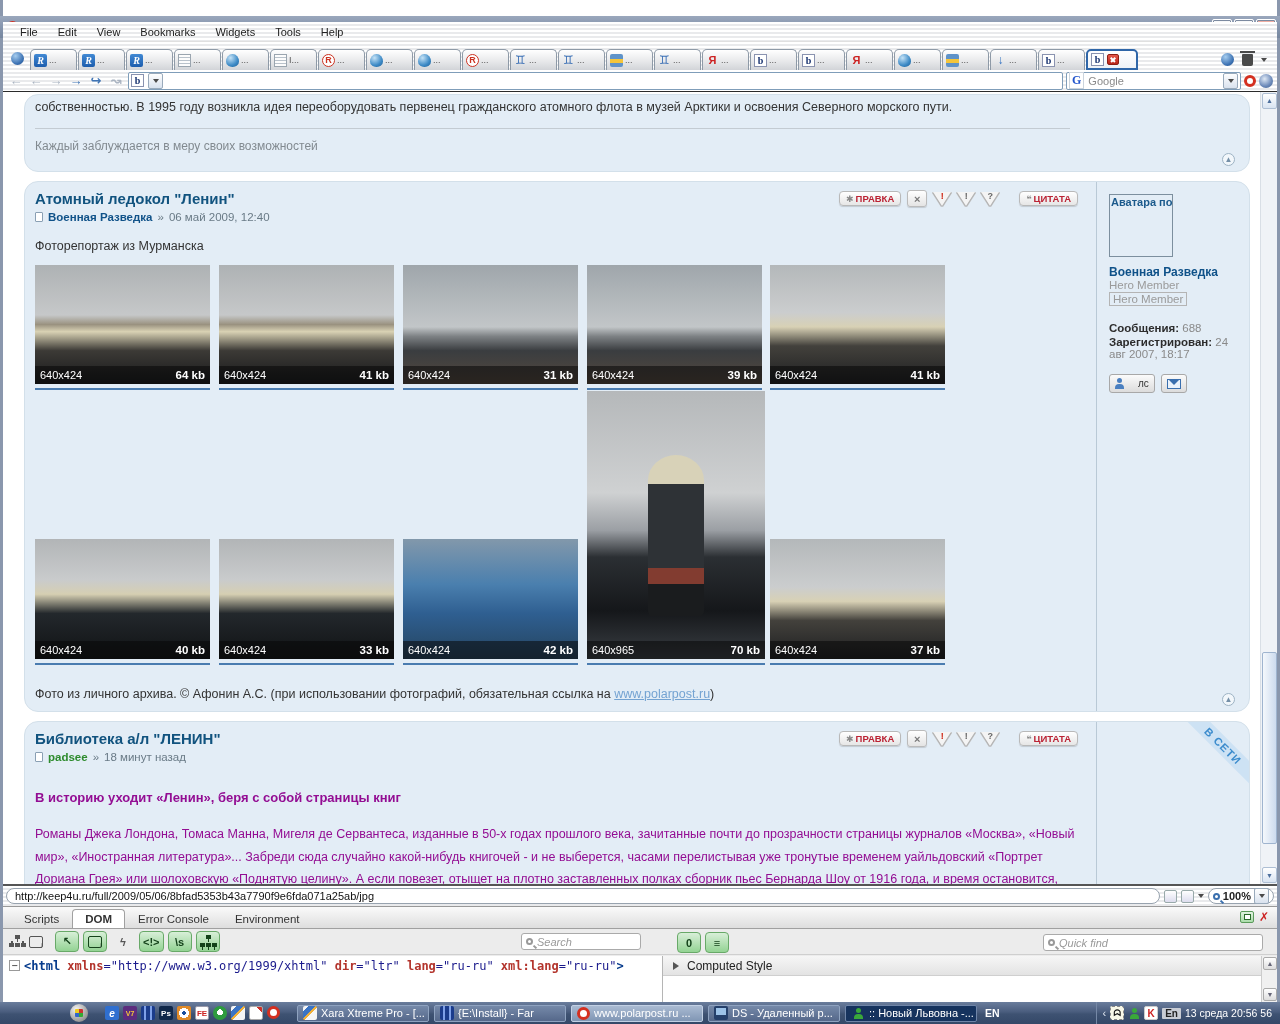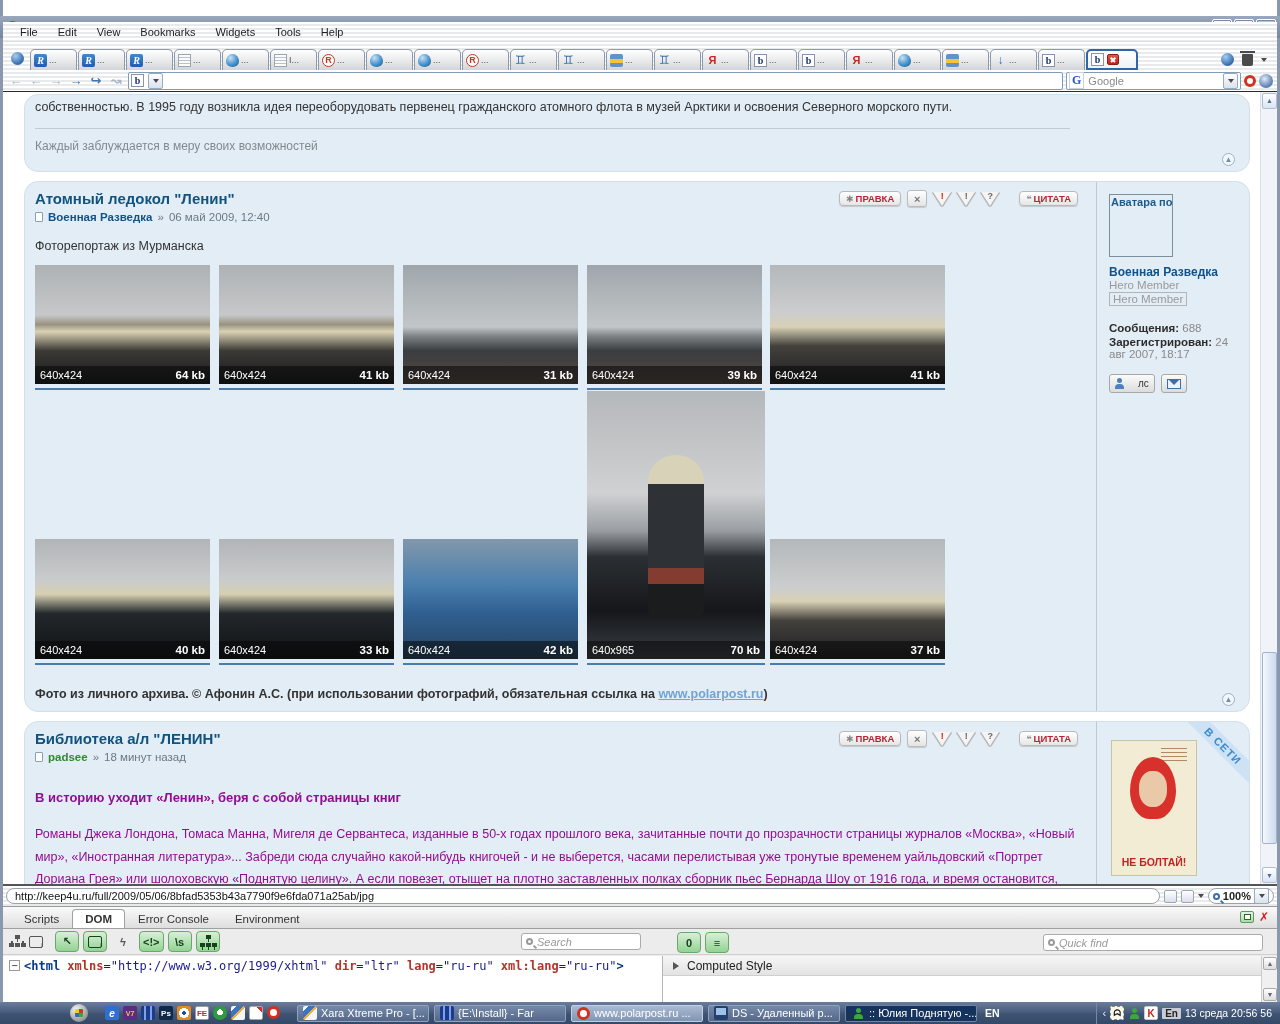--- a/index.html
+++ b/index.html
@@ -105,21 +105,21 @@
   .under { position:absolute; height:2px; background:#4a7cb0; }
   .plabel { position:absolute; left:0; right:0; bottom:0; height:18px; background:rgba(8,8,8,.55); color:#fff; display:flex; justify-content:space-between; align-items:center; padding:0 5px; font-size:11px; }
   .plabel b { font-size:11.5px; }
   .ship-a { background:linear-gradient(180deg,#aeb2b4 0%,#c6c8c9 42%,#9a9280 50%,#d9d2b4 56%,#3c3a36 72%,#17181a 100%); }
   .ship-b { background:linear-gradient(180deg,#b4b8ba 0%,#cbcdce 40%,#d8d1b5 52%,#43413c 68%,#1d1e20 100%); }
   .dock { background:linear-gradient(180deg,#9fa6ab 0%,#c2c6c8 52%,#7d8184 60%,#3a3d40 72%,#55493f 100%); }
   .mural { background:linear-gradient(180deg,#8298ab 0%,#4a7fae 38%,#2f5f91 62%,#25445f 100%); }
   .ship-bow { background:linear-gradient(180deg,#b2b5b7 0%,#c9cbcc 34%,#d6cfb2 46%,#23282c 62%,#101214 100%); }
   .bow-tall { background:linear-gradient(180deg,#b5b8ba 0%,#cfd1d2 38%,#9b9fa4 52%,#2b2f33 62%,#15171a 82%,#3a3f44 100%); }
   .bow-tall::before { content:""; position:absolute; left:34%; top:24%; width:32%; height:60%; background:linear-gradient(180deg,#d8d2b8 0 18%,#2e3236 18% 70%,#823c30 70% 80%,#1a1c1e 80%); border-radius:50% 50% 8% 8%/16% 16% 4% 4%; }
-  .caption { margin-top:20px; color:#333; font-size:12.5px;font-weight:bold; }
+  .caption { margin-top:20px; color:#333; font-size:12.5px; }
   .caption a { color:#74a3d2; text-decoration:underline; }
 
   .post-profile { width:153px; flex:none; border-left:1px solid #b9c9d6; padding:12px 8px 8px 12px; font-size:11.5px; color:#555; position:relative; }
   .avatar-frame { width:64px; height:63px; border:1px solid #7c8f9e; color:#1b5a8c; font-weight:bold; font-size:11px; overflow:hidden; line-height:13px; padding:1px; white-space:nowrap; margin-bottom:8px; }
   .prow { margin-top:2px; }
   .plabel2 { font-weight:bold; color:#2c2c2c; }
   .pval { color:#8a8a8a; }
   .rank1 { color:#9a9a9a; }
   .rankbox { display:inline-block; border:1px solid #b4b4b4; color:#9a9a9a; padding:0 3px; margin-top:1px; }
   .profile-btns { display:flex; gap:6px; margin-top:14px; }
@@ -551,26 +551,20 @@
               <span>18 минут назад</span>
             </div>
             <div class="lead">В историю уходит «Ленин», беря с собой страницы книг</div>
             <div class="purple">Романы Джека Лондона, Томаса Манна, Мигеля де Сервантеса, изданные в 50-х годах прошлого века, зачитанные почти до прозрачности страницы журналов «Москва», «Новый мир», «Иностранная литература»... Забреди сюда случайно какой-нибудь книгочей - и не выберется, часами перелистывая уже тронутые временем уайльдовский «Портрет Дориана Грея» или шолоховскую «Поднятую целину». А если повезет, отыщет на плотно заставленных полках сборник пьес Бернарда Шоу от 1916 года, и время остановится, давая в сотый раз насладиться головокружительным превращением Лизы Дулитл.</div>
 
           </div>
           <div class="post-profile">
             <div class="ribbon-wrap">
                 <span class="ribbon">В СЕТИ</span>
               </div>
-            <div class="poster">
-              <span class="fineprint"></span>
-              <span class="kerchief"></span>
-              <span class="face"></span>
-              <span class="slogan">НЕ БОЛТАЙ!</span>
-            </div>
 
           </div>
         </div>
       </div>
 
     </div>
 
     <div class="vscroll">
       <span class="sbtn" style="top:1px">▲</span>
       <span class="sthumb" style="top:560px;height:192px"></span>
@@ -685,21 +679,21 @@
           <span>www.polarpost.ru ...</span>
         </span>
         <span class="taskbtn">
           <span class="taskico i-pc"></span>
           <span>DS - Удаленный р...</span>
         </span>
         <span class="taskbtn alert">
           <span class="taskico i-icq">
             <span class="ico-person green"></span>
           </span>
-          <span>:: Юлия Поднятую -...</span>
+          <span>:: Новый Львовна -...</span>
         </span>
       </span>
     <span class="langbtn">EN</span>
     <span class="tray">
       <span class="chev">‹</span>
       <span id="trayicons" style="display:flex;gap:3px;">
           <span class="trayico i-bat">ᗣ</span>
           <span class="trayico i-icq">
             <span class="ico-person green"></span>
           </span>

